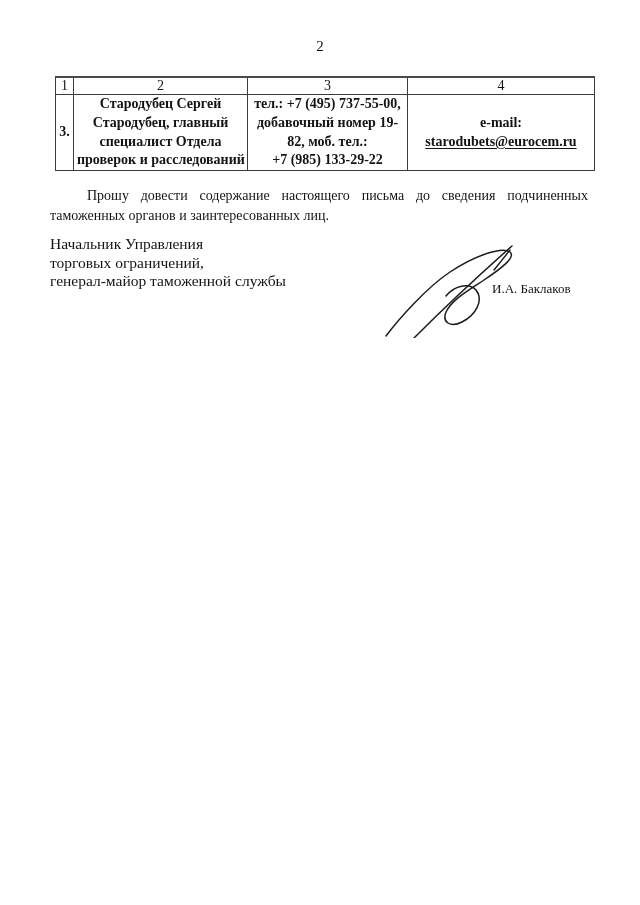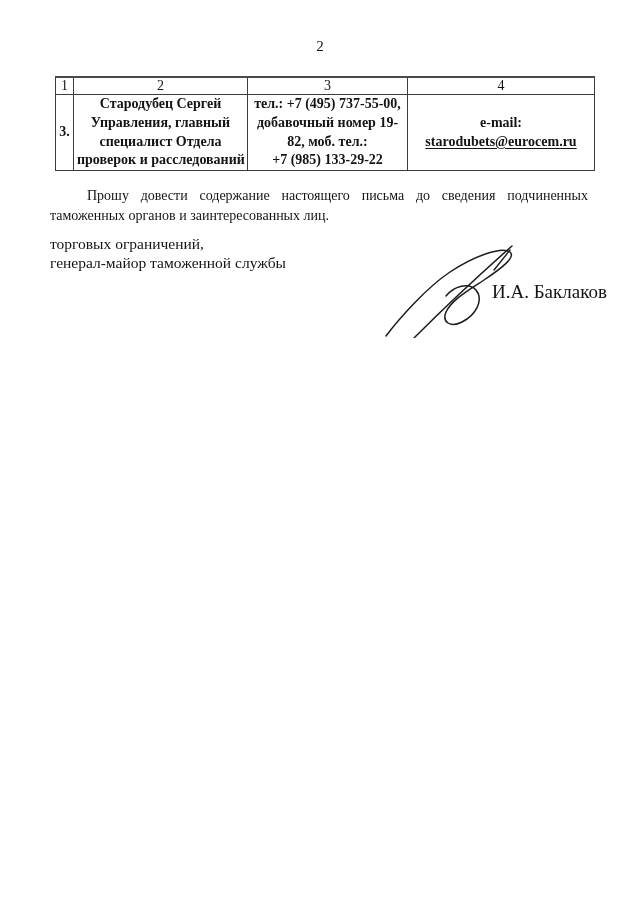--- a/index.html
+++ b/index.html
@@ -68,21 +68,21 @@
     position: absolute;
     top: 242px;
     left: 378px;
     width: 148px;
     height: 96px;
   }
   .signer-name {
     position: absolute;
     top: 281px;
     left: 492px;
-    font-size: 19px;
+    font-size: 13px;
     white-space: nowrap;
   }
 </style>
 </head>
 <body>
 
 <div class="page">
 
   <div class="page-number">2</div>
 
@@ -99,41 +99,42 @@
         <th>2</th>
         <th>3</th>
         <th>4</th>
       </tr>
     </thead>
     <tbody>
       <tr>
         <td>3.</td>
         <td>
           <div class="cell-line">Стародубец Сергей</div>
-          <div class="cell-line">Управления, главный</div>
+          <div class="cell-line">Стародубец, главный</div>
           <div class="cell-line">специалист Отдела</div>
           <div class="cell-line">проверок и расследований</div>
         </td>
         <td>
           <div class="cell-line">тел.: +7 (495) 737-55-00,</div>
           <div class="cell-line">добавочный номер 19-</div>
           <div class="cell-line">82, моб. тел.:</div>
           <div class="cell-line">+7 (985) 133-29-22</div>
         </td>
         <td>
           <div class="cell-line">e-mail:</div>
           <div class="cell-line email-link">starodubets@eurocem.ru</div>
         </td>
       </tr>
     </tbody>
   </table>
 
   <div class="paragraph">Прошу довести содержание настоящего письма до сведения подчиненных таможенных органов и заинтересованных лиц.</div>
 
   <div class="signoff">
+    <div>Начальник Управления</div>
     <div>торговых ограничений,</div>
     <div>генерал-майор таможенной службы</div>
   </div>
 
   <div class="signature-wrap">
     <svg width="148" height="96" viewBox="0 0 148 96" fill="none" xmlns="http://www.w3.org/2000/svg">
       <path d="M 8 94 C 20 78 48 46 72 30 C 96 14 124 4 132 10 C 138 15 124 26 106 38 C 88 50 74 58 68 70 C 64 80 72 86 84 80 C 98 73 106 58 98 48 C 91 40 76 44 68 54" stroke="#1d1d1d" stroke-width="1.5" stroke-linecap="round" fill="none"></path>
       <path d="M 36 96 C 60 72 100 34 134 4" stroke="#1d1d1d" stroke-width="1.5" stroke-linecap="round" fill="none"></path>
       <path d="M 116 28 L 132 8" stroke="#1d1d1d" stroke-width="1.4" stroke-linecap="round" fill="none"></path>
     </svg>

